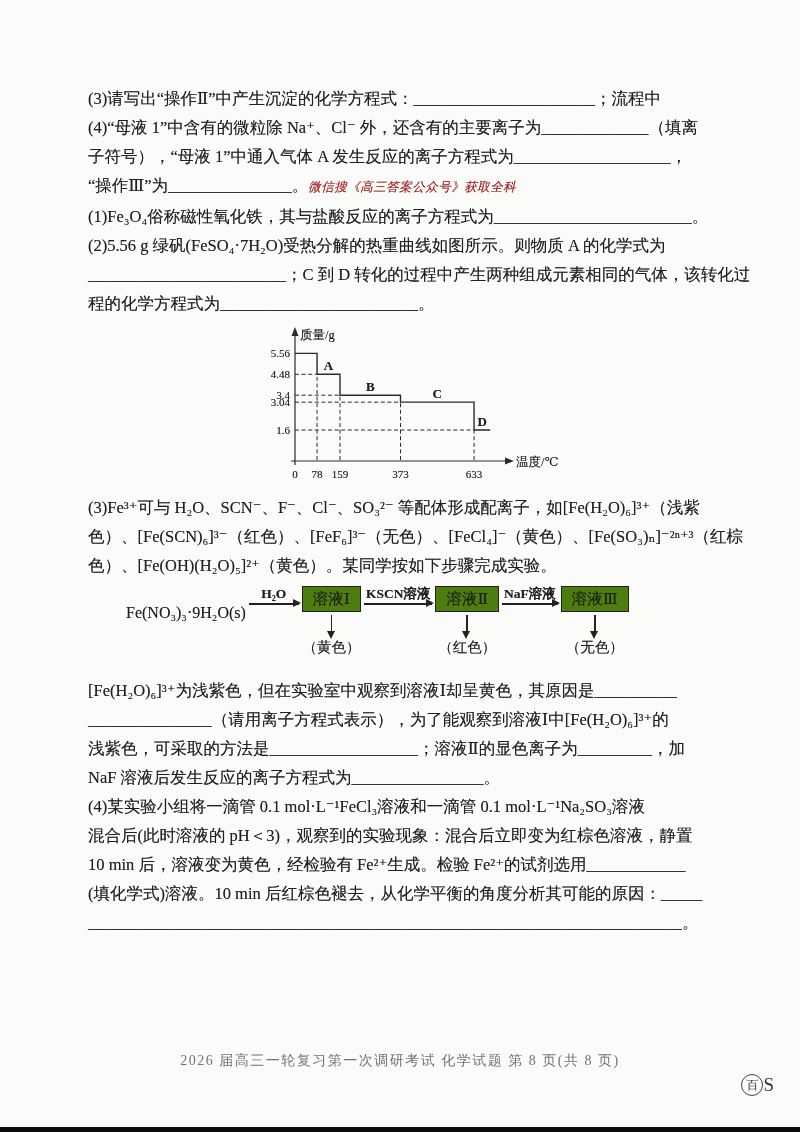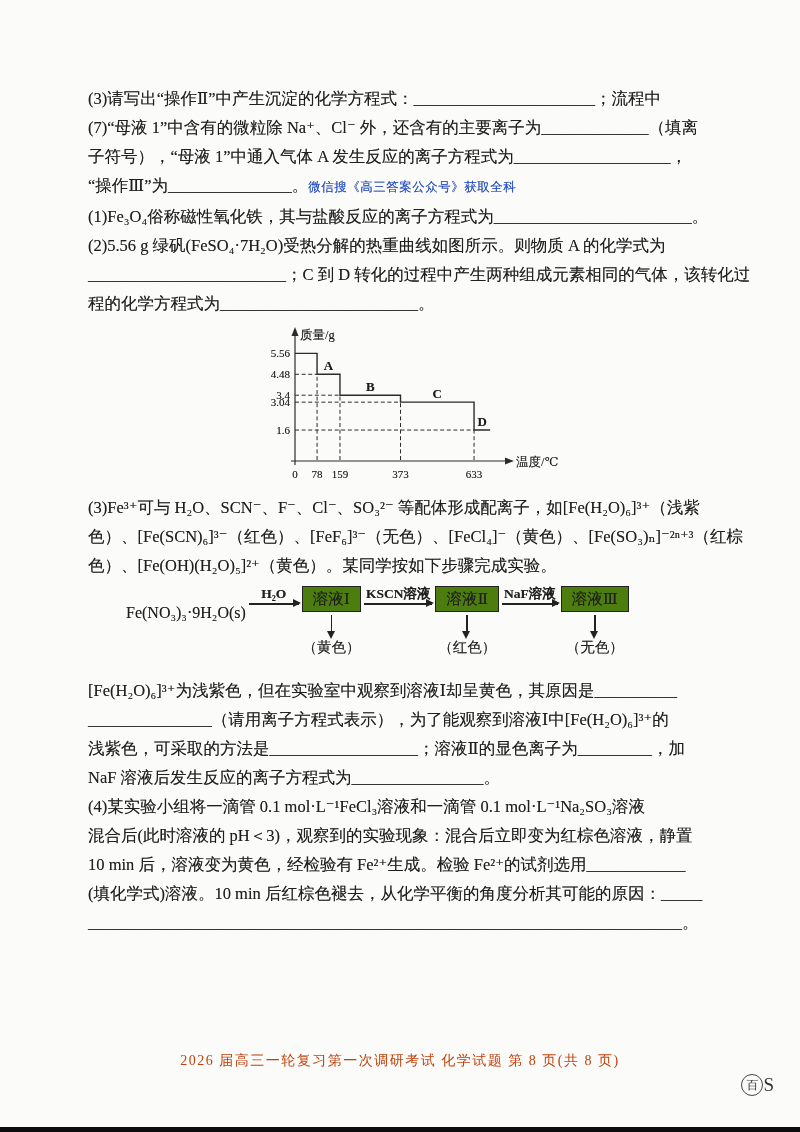--- a/index.html
+++ b/index.html
@@ -9,21 +9,21 @@
     font-family:"Liberation Serif","DejaVu Serif",serif;
     color:#1f1f1f;
   }
   .content{
     position:absolute;left:62px;top:84px;width:700px;
     font-size:16.5px;line-height:29px;
     text-shadow:0 0 .4px rgba(0,0,0,.45);
   }
   .line{white-space:nowrap;}
   .ind{padding-left:26px;}
-  .small{font-size:12.5px;color:#1d4ed8;letter-spacing:.5px;}
+  .small{font-size:12.5px;color:#b91c1c;letter-spacing:.5px;font-style:italic;}
   
   .chart{display:block;margin:3px 0 4px 185px;}
   .ax{stroke:#2b2b2b;stroke-width:1.2;}
   .axf{fill:#2b2b2b;}
   .dash{stroke:#2b2b2b;stroke-width:1;stroke-dasharray:4,2.6;}
   .curve{fill:none;stroke:#2b2b2b;stroke-width:1.4;}
   .tick{font:11px "Liberation Serif","DejaVu Serif",serif;fill:#1e1e1e;}
   .albl{font:12.5px "Liberation Serif","DejaVu Serif",serif;fill:#1e1e1e;}
   .seg{font:bold 13px "Liberation Serif","DejaVu Serif",serif;fill:#1e1e1e;}
   
@@ -34,35 +34,35 @@
   .alabel{font-size:13.5px;line-height:14px;white-space:nowrap;padding:0 2px;font-weight:bold;text-align:right;}
   .aline{position:relative;height:1.6px;background:#222;width:100%;min-width:50px;margin-top:2px;}
   .aline::after{content:'';position:absolute;right:-2px;top:-3.6px;border-left:8px solid #222;border-top:4.5px solid transparent;border-bottom:4.5px solid transparent;}
   .flow-col{display:inline-flex;flex-direction:column;align-items:center;}
   .fbox{display:inline-block;border:1.5px solid #222;padding:1px 10px;font-size:15.5px;line-height:22px;white-space:nowrap;background:#4d7c0f;}
   .varrow{width:1.6px;height:18px;background:#222;position:relative;margin-top:3px;}
   .varrow::after{content:'';position:absolute;left:-4px;bottom:-6px;border-top:8px solid #222;border-left:4.5px solid transparent;border-right:4.5px solid transparent;}
   .fnote{font-size:14.5px;white-space:nowrap;}
   
   .footer{position:absolute;top:1052px;left:0;right:0;text-align:center;
-    font-size:14px;letter-spacing:1.5px;color:#c2410c;}
+    font-size:14px;letter-spacing:1.5px;color:#737373;}
   .stamp{position:absolute;top:1074px;right:26px;display:flex;align-items:center;color:#333;}
   .stamp-circle{display:inline-block;width:20px;height:20px;border:1.5px solid #444;border-radius:50%;
     font-size:12px;line-height:20px;text-align:center;}
   .stamp-s{font-size:19px;margin-left:0px;}
   .edge-bar{position:absolute;left:0;right:0;bottom:0;height:5px;background:#0d0d0d;}
 </style>
 </head>
 <body>
 
 <div class="sheet">
   <div class="content">
 
     <div class="line ind">(3)请写出“操作Ⅱ”中产生沉淀的化学方程式：______________________；流程中</div>
-    <div class="line ind">(7)“母液 1”中含有的微粒除 Na⁺、Cl⁻ 外，还含有的主要离子为_____________（填离</div>
+    <div class="line ind">(4)“母液 1”中含有的微粒除 Na⁺、Cl⁻ 外，还含有的主要离子为_____________（填离</div>
     <div class="line ind">子符号），“母液 1”中通入气体 A 发生反应的离子方程式为___________________，</div>
     <div class="line ind"><span>“操作Ⅲ”为_______________。</span><span class="small">微信搜《高三答案公众号》获取全科</span></div>
 
     <div class="line ind">(1)Fe₃O₄俗称磁性氧化铁，其与盐酸反应的离子方程式为________________________。</div>
     <div class="line ind">(2)5.56 g 绿矾(FeSO₄·7H₂O)受热分解的热重曲线如图所示。则物质 A 的化学式为</div>
     <div class="line ind">________________________；C 到 D 转化的过程中产生两种组成元素相同的气体，该转化过</div>
     <div class="line ind">程的化学方程式为________________________。</div>
 
     <svg class="chart" viewBox="0 0 332 168" width="332" height="168" aria-label="thermogravimetric curve">
         <line x1="48" y1="144" x2="48" y2="14" class="ax"></line>

